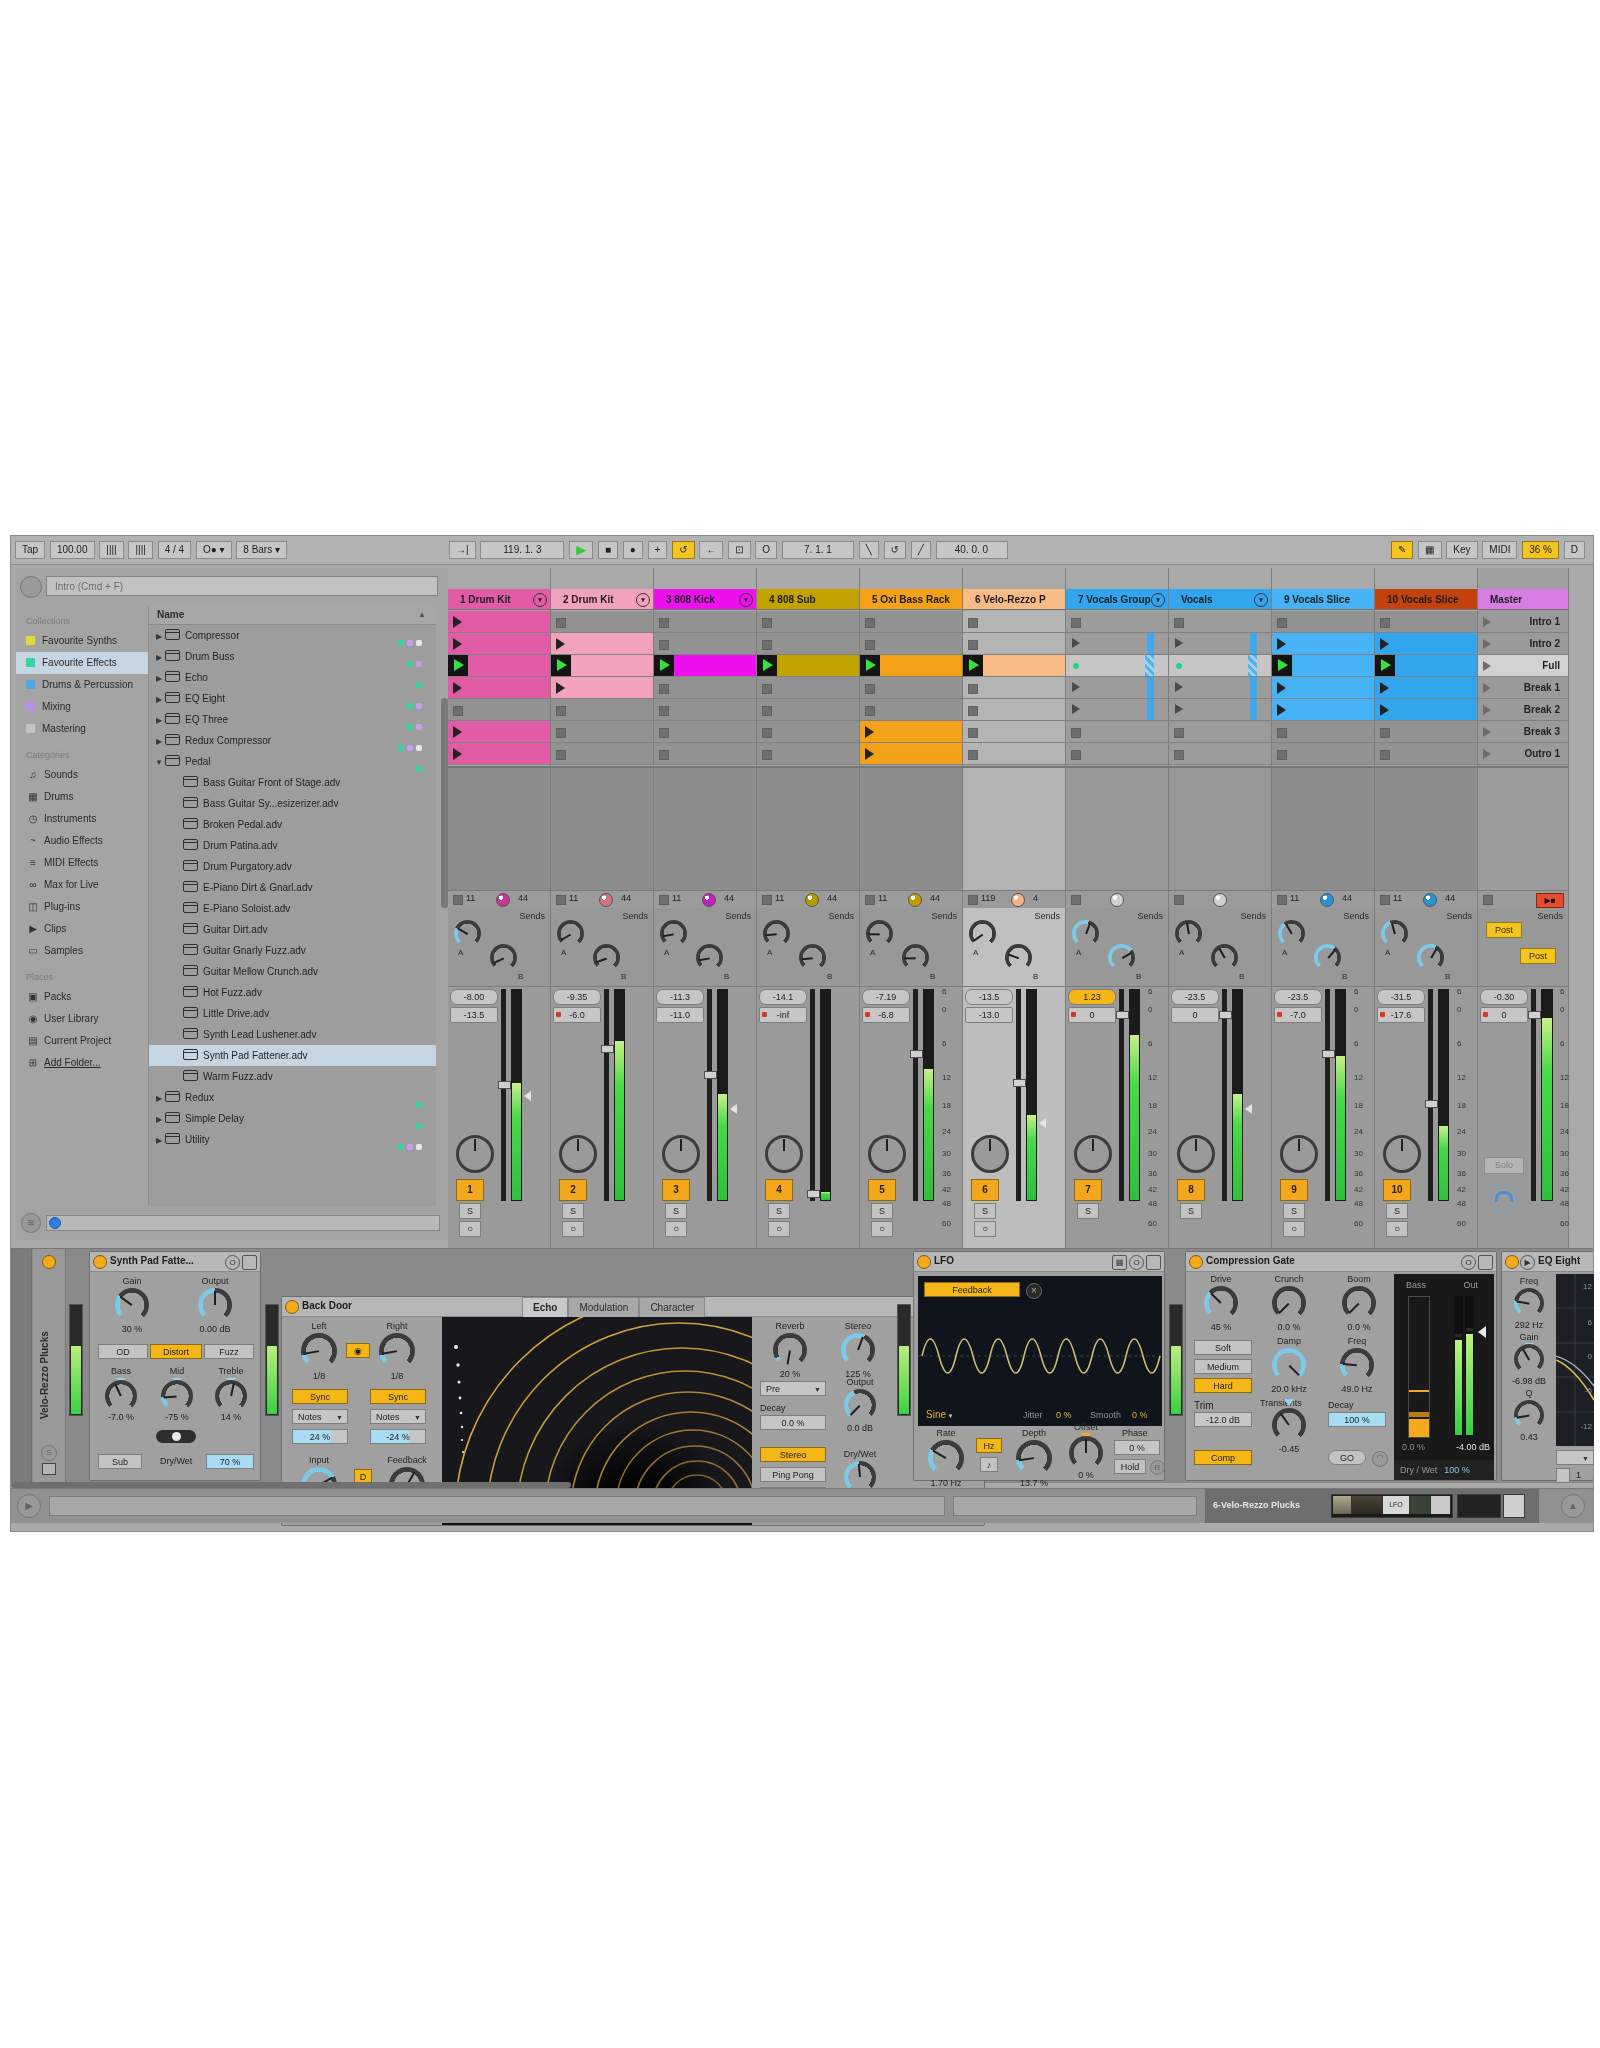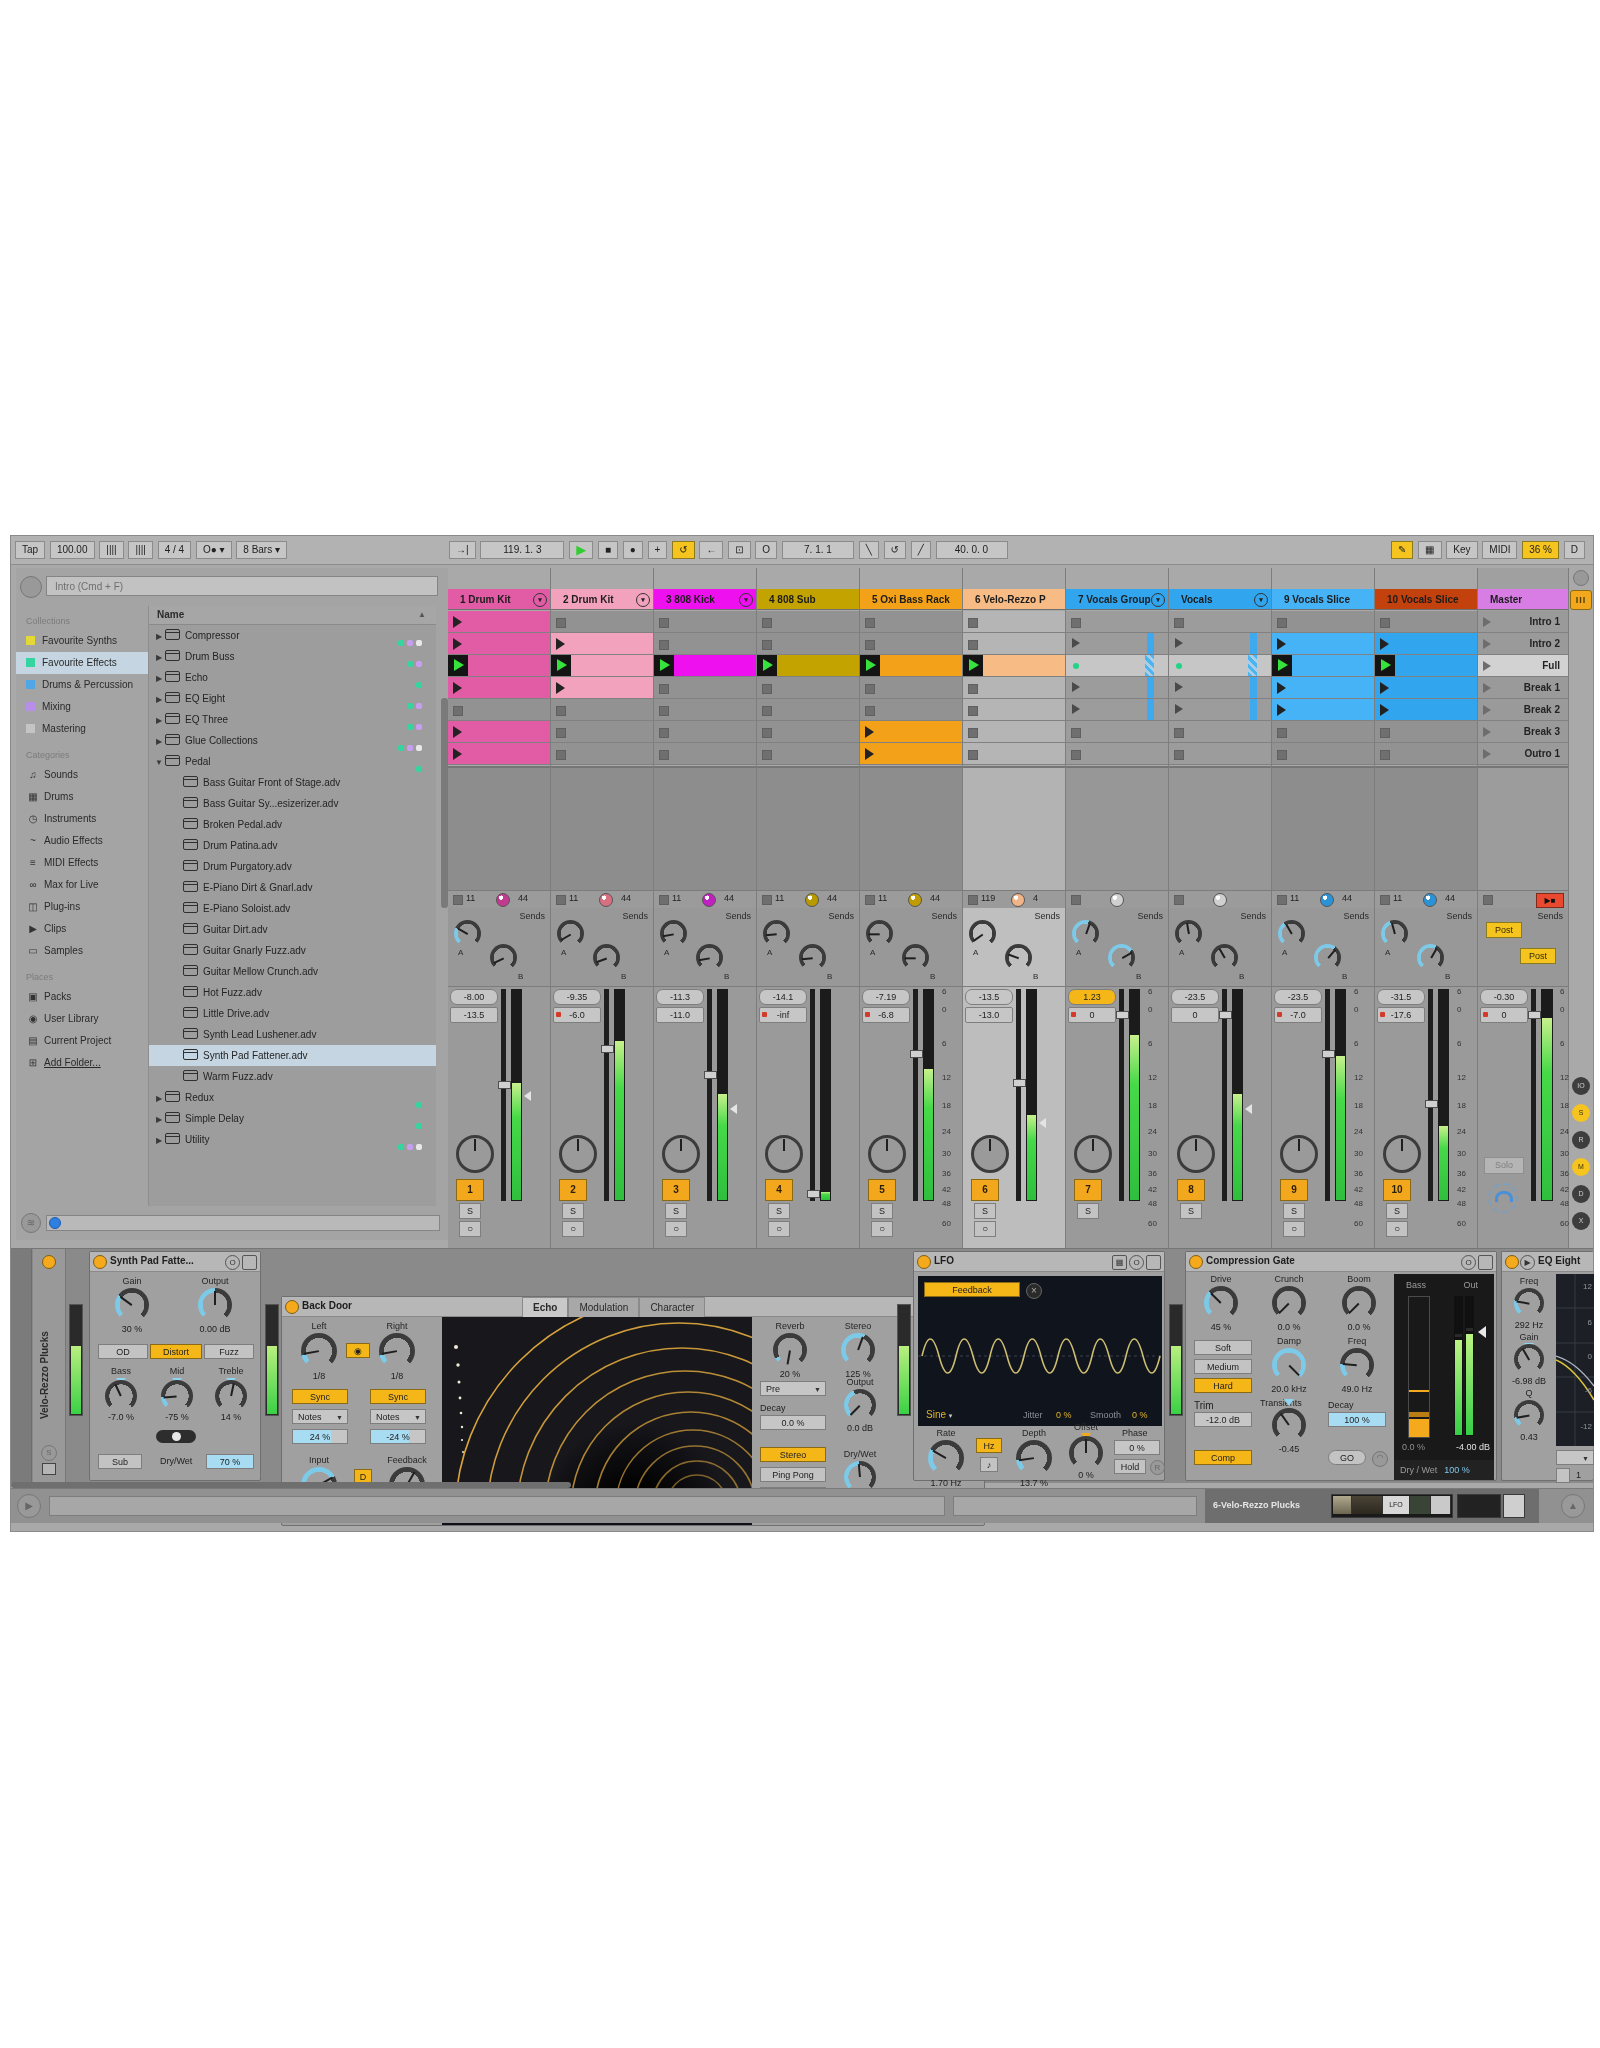--- a/index.html
+++ b/index.html
@@ -214,21 +214,21 @@
           <div class="bitem"><span class="bico">⊞</span><span style="text-decoration: underline;">Add Folder...</span></div>
         </div>
   <div id="filelist">
     <div id="namehdr"><span>Name</span><span class="sort">▲</span></div>
     <div id="filerows">
             <div class="frow" style="padding-left: 4px;"><span class="farrow">▶</span><span class="ficon"></span><span>Compressor</span><span class="fdots"><span class="fdot" style="background: rgb(53, 213, 162);"></span><span class="fdot" style="background: rgb(199, 157, 242);"></span><span class="fdot" style="background: rgb(232, 232, 232);"></span></span></div>
             <div class="frow" style="padding-left: 4px;"><span class="farrow">▶</span><span class="ficon"></span><span>Drum Buss</span><span class="fdots"><span class="fdot" style="background: rgb(53, 213, 162);"></span><span class="fdot" style="background: rgb(199, 157, 242);"></span></span></div>
             <div class="frow" style="padding-left: 4px;"><span class="farrow">▶</span><span class="ficon"></span><span>Echo</span><span class="fdots"><span class="fdot" style="background: rgb(53, 213, 162);"></span></span></div>
             <div class="frow" style="padding-left: 4px;"><span class="farrow">▶</span><span class="ficon"></span><span>EQ Eight</span><span class="fdots"><span class="fdot" style="background: rgb(53, 213, 162);"></span><span class="fdot" style="background: rgb(199, 157, 242);"></span></span></div>
             <div class="frow" style="padding-left: 4px;"><span class="farrow">▶</span><span class="ficon"></span><span>EQ Three</span><span class="fdots"><span class="fdot" style="background: rgb(53, 213, 162);"></span><span class="fdot" style="background: rgb(199, 157, 242);"></span></span></div>
-            <div class="frow" style="padding-left: 4px;"><span class="farrow">▶</span><span class="ficon"></span><span>Glue Collections</span><span class="fdots"><span class="fdot" style="background: rgb(53, 213, 162);"></span><span class="fdot" style="background: rgb(199, 157, 242);"></span><span class="fdot" style="background: rgb(232, 232, 232);"></span></span></div>
+            <div class="frow" style="padding-left: 4px;"><span class="farrow">▶</span><span class="ficon"></span><span>Redux Compressor</span><span class="fdots"><span class="fdot" style="background: rgb(53, 213, 162);"></span><span class="fdot" style="background: rgb(199, 157, 242);"></span><span class="fdot" style="background: rgb(232, 232, 232);"></span></span></div>
             <div class="frow" style="padding-left: 4px;"><span class="farrow">▼</span><span class="ficon"></span><span>Pedal</span><span class="fdots"><span class="fdot" style="background: rgb(53, 213, 162);"></span></span></div>
             <div class="frow" style="padding-left: 34px;"><span class="ficon"></span><span>Bass Guitar Front of Stage.adv</span></div>
             <div class="frow" style="padding-left: 34px;"><span class="ficon"></span><span>Bass Guitar Sy...esizerizer.adv</span></div>
             <div class="frow" style="padding-left: 34px;"><span class="ficon"></span><span>Broken Pedal.adv</span></div>
             <div class="frow" style="padding-left: 34px;"><span class="ficon"></span><span>Drum Patina.adv</span></div>
             <div class="frow" style="padding-left: 34px;"><span class="ficon"></span><span>Drum Purgatory.adv</span></div>
             <div class="frow" style="padding-left: 34px;"><span class="ficon"></span><span>E-Piano Dirt &amp; Gnarl.adv</span></div>
             <div class="frow" style="padding-left: 34px;"><span class="ficon"></span><span>E-Piano Soloist.adv</span></div>
             <div class="frow" style="padding-left: 34px;"><span class="ficon"></span><span>Guitar Dirt.adv</span></div>
             <div class="frow" style="padding-left: 34px;"><span class="ficon"></span><span>Guitar Gnarly Fuzz.adv</span></div>
@@ -999,32 +999,20 @@
               <span style="top: 182px;">36</span>
               <span style="top: 198px;">42</span>
               <span style="top: 212px;">48</span>
               <span style="top: 232px;">60</span>
             </div>
             <div class="solobox">Solo</div>
             <div class="cuecirc">
               <span class="cuearc"></span>
             </div>
           </div>
-        </div>
-</div>
-<div id="rutil">
-  <span class="circ" style="width:14px;height:14px;display:block;margin:2px auto 0;"></span>
-  <div id="iiibtn">III</div>
-  <div id="mixtoggles" style="position:absolute;left:0;top:500px;width:24px;">
-          <span class="mixtoggle">IO</span>
-          <span class="mixtoggle on">S</span>
-          <span class="mixtoggle">R</span>
-          <span class="mixtoggle on">M</span>
-          <span class="mixtoggle">D</span>
-          <span class="mixtoggle">X</span>
         </div>
 </div>
 
 <div id="devarea">
   <div class="edge"></div>
   <div id="chainstrip">
     <span class="led" style="position:absolute;left:9px;top:6px;"></span>
     <div id="chainname">Velo-Rezzo Plucks</div>
     <span class="circ" style="width:14px;height:14px;line-height:14px;position:absolute;left:8px;top:196px;font-size:8px;">S</span>
     <span style="position:absolute;left:9px;top:214px;width:12px;height:10px;border:1px solid #444;background:#b5b5b5;"></span>

